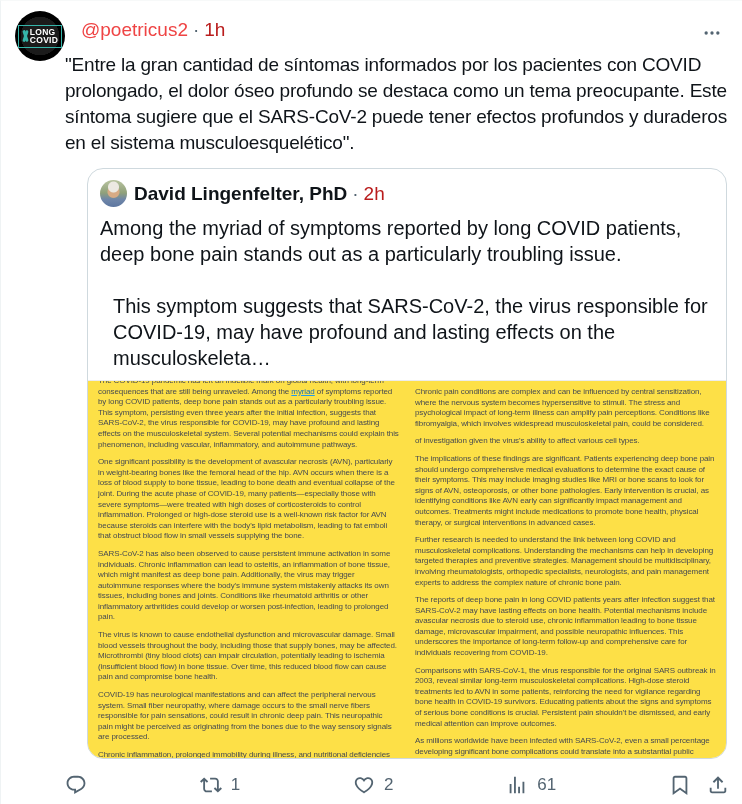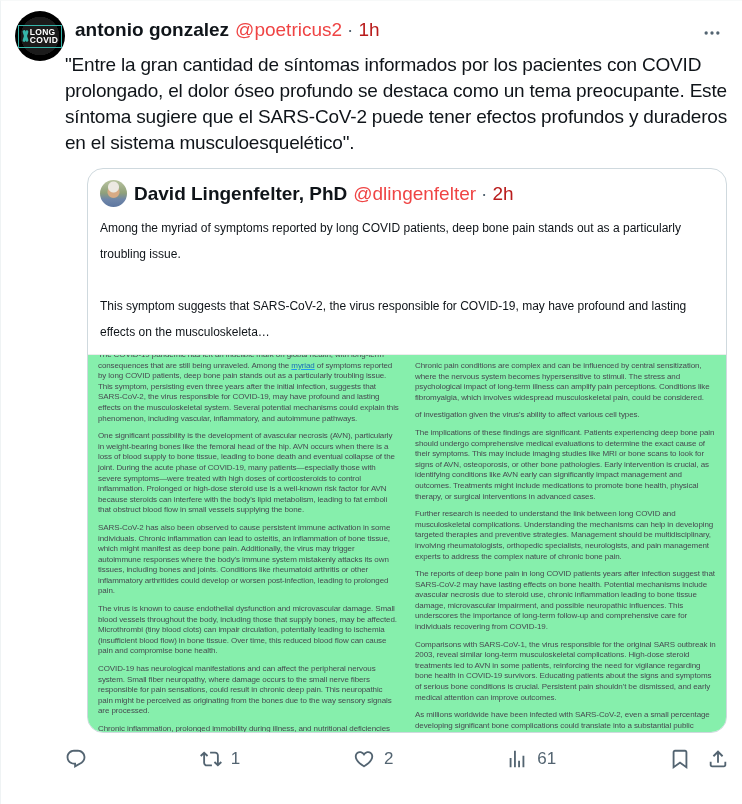--- a/index.html
+++ b/index.html
@@ -37,26 +37,26 @@
   
   .quote-card { margin-top:12px; margin-left:22px; width:640px; border:1px solid #cfd9de;
                 border-radius:16px; overflow:hidden; cursor:pointer; background:#fff; }
   .q-pad { padding:11px 12px 0 12px; }
   .q-header { display:flex; align-items:center; font-size:19px; white-space:nowrap; }
   .q-avatar { width:27px; height:27px; border-radius:50%; margin-right:7px; flex:0 0 auto;
               background:
                 radial-gradient(circle at 50% 26%, #ece9e2 0 5px, rgba(0,0,0,0) 6px),
                 radial-gradient(circle at 50% 44%, #d8ab85 0 5.5px, rgba(0,0,0,0) 6.5px),
                 linear-gradient(180deg,#b9c4a0 0%,#8fa07a 48%,#6f86a8 72%,#5c76a0 100%); }
-  .q-text { margin-top:8px; font-size:12px; line-height:26px; color:#0f1419; }
-  .q-text p + p { margin-top:26px; }
+  .q-text { margin-top:8px; font-size:20px; line-height:26px; color:#0f1419; }
+  .q-text p + p { margin-top:26px;margin-left:13px; }
   .show-more { color:#1d9bf0; font-size:19px; line-height:26px; display:inline-block; cursor:pointer; text-decoration:none; }
 
   
-  .doc { margin-top:9px; height:378px; background:#86efac; border-top:1px solid #ececec;
+  .doc { margin-top:9px; height:378px; background:#fde047; border-top:1px solid #ececec;
          overflow:hidden; padding:0 10px; }
   .doc-inner { display:flex; gap:16px; margin-top:-5px; }
   .img-col { width:50%; font-size:8px; line-height:10.6px; color:#474b50; letter-spacing:-0.1px; }
   .img-col p { margin:0 0 7px 0; }
   .col-right { padding-top:11px; }
   .hl { color:#1a6fb5; text-decoration:underline; text-decoration-color:#1d9bf0; }
 
   
   .action-bar { display:flex; justify-content:space-between; align-items:center;
                 margin:6px 0 0 0; height:40px; padding-right:2px; width:666px; }
@@ -78,21 +78,20 @@
             <span></span>
           </span>
         <span class="avatar-words">
           <b>LONG</b>
           <b>COVID</b>
         </span>
       </div>
     </div>
 
     <div class="header-text">
-      <span class="u-name">antonio gonzalez</span>
       <span class="u-handle">@poetricus2</span>
       <span class="u-sep">·</span>
       <span class="u-time">1h</span>
     </div>
     <button class="more-btn">
       <svg width="20" height="20" viewBox="0 0 24 24" fill="#536471">
           <circle cx="5" cy="12" r="2"></circle>
           <circle cx="12" cy="12" r="2"></circle>
           <circle cx="19" cy="12" r="2"></circle>
         </svg>
@@ -100,21 +99,20 @@
 
     <div class="content">
 
       <p class="tweet-text">"Entre la gran cantidad de síntomas informados por los pacientes con COVID prolongado, el dolor óseo profundo se destaca como un tema preocupante. Este síntoma sugiere que el SARS-CoV-2 puede tener efectos profundos y duraderos en el sistema musculoesquelético".</p>
 
       <div class="quote-card">
         <div class="q-pad">
           <div class="q-header">
             <span class="q-avatar"></span>
             <span class="u-name">David Lingenfelter, PhD</span>
-            <span class="u-handle">@dlingenfelter</span>
             <span class="u-sep">·</span>
             <span class="u-time">2h</span>
           </div>
           <div class="q-text">
             <p>Among the myriad of symptoms reported by long COVID patients, deep bone pain stands out as a particularly troubling issue.</p>
             <p>This symptom suggests that SARS-CoV-2, the virus responsible for COVID-19, may have profound and lasting effects on the musculoskeleta…</p>
           </div>
         </div>
 
         <div class="doc">

